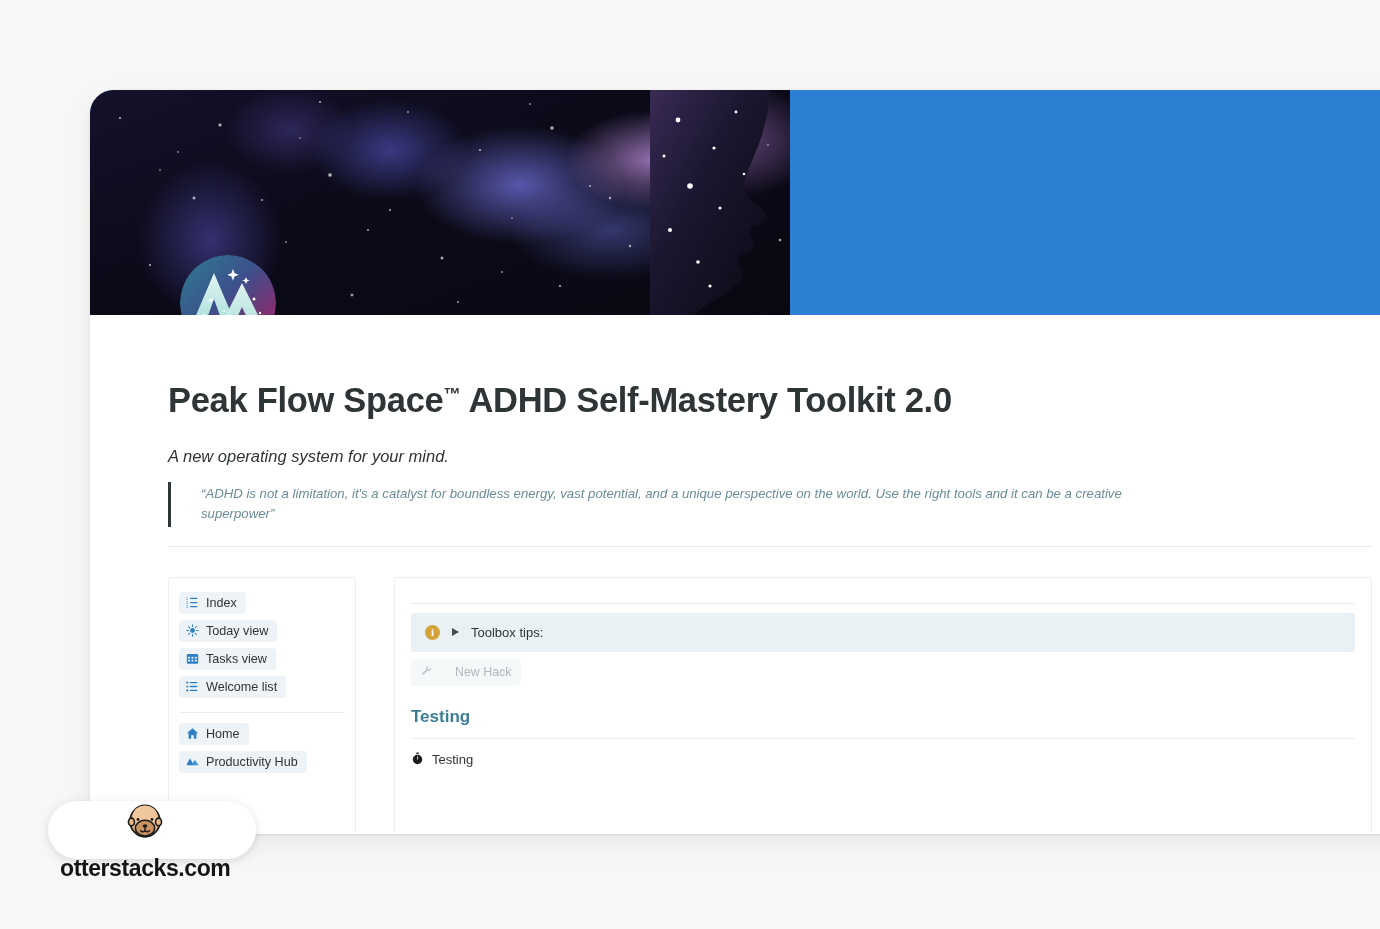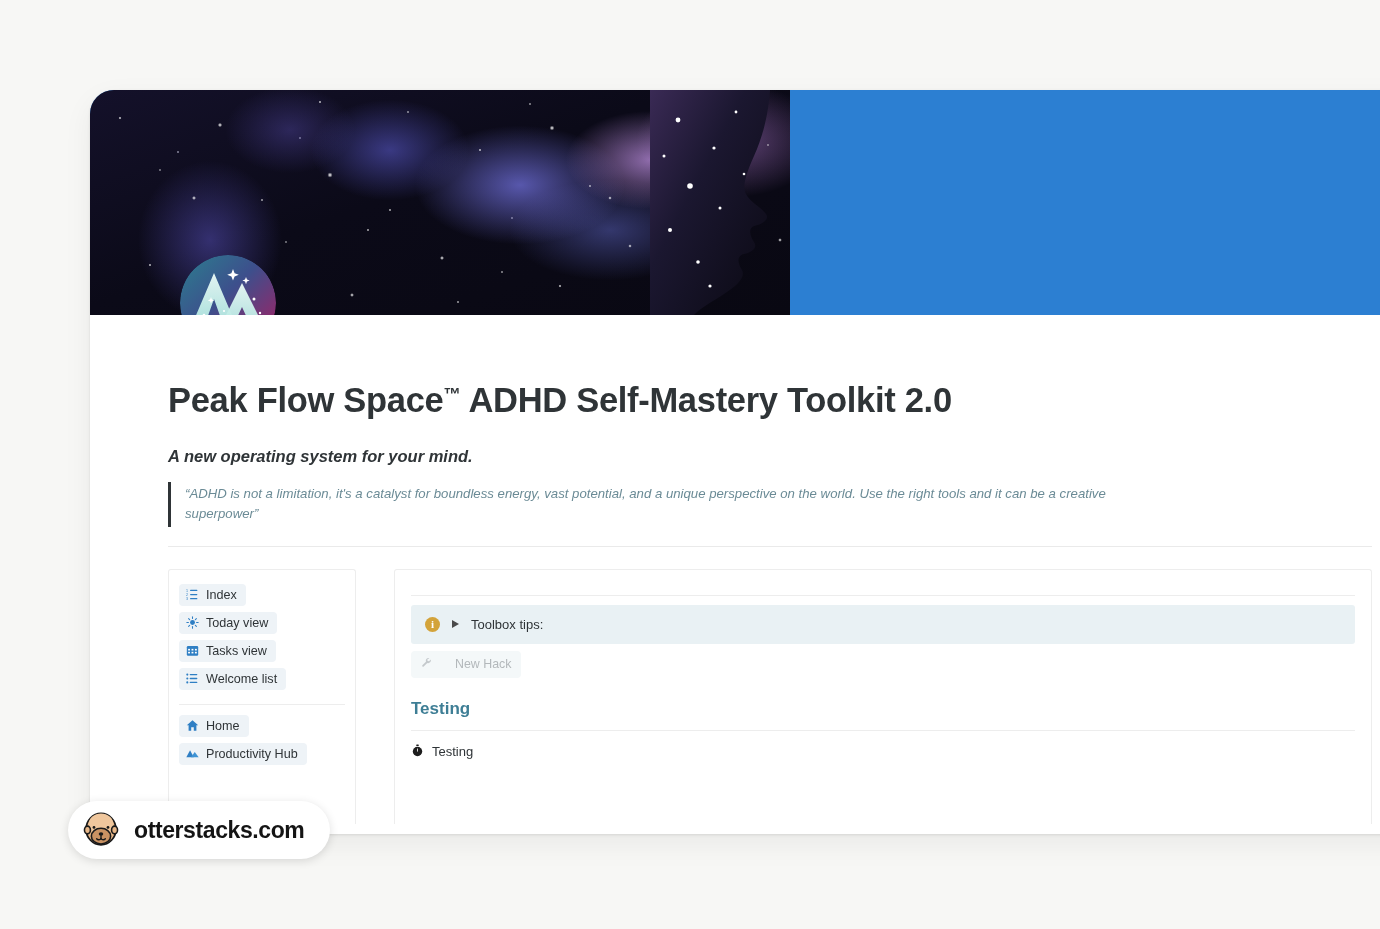--- a/index.html
+++ b/index.html
@@ -121,28 +121,28 @@
     color: #2f3437;
     letter-spacing: -0.3px;
     line-height: 1.15;
   }
   .page-title sup { font-size: 0.5em; vertical-align: super; font-weight: bold; }
 
   .subtitle {
     margin-top: 26px;
     font-size: 16.5px;
     font-style: italic;
-    font-weight: bold;
+    font-weight: normal;
     color: #2f3437;
   }
 
   .quote-block {
     margin-top: 16px;
     border-left: 3px solid #2f3437;
-    padding: 2px 0 2px 14px;
+    padding: 2px 0 2px 30px;
   }
   .quote-block p {
     font-size: 13.2px;
     font-style: italic;
     color: #6b8b96;
     line-height: 1.55;
     max-width: 985px;
   }
 
   .hr-divider {
@@ -176,21 +176,21 @@
   }
   .callout-lead {
     font-weight: bold;
     font-style: italic;
     color: #d99b2c;
   }
   .hand-emoji { font-size: 14px; margin-right: 2px; }
 
   
   .columns {
-    margin-top: 22px;
+    margin-top: 30px;
     display: flex;
     gap: 38px;
     align-items: flex-start;
   }
   .col-left {
     width: 188px;
     flex: 0 0 188px;
     border: 1px solid #ededed;
     border-bottom: none;
     border-radius: 3px 3px 0 0;
@@ -303,31 +303,32 @@
   }
   .toc-line {
     height: 3px;
     border-radius: 2px;
     background: #d9d9d9;
   }
 
   
   .watermark {
     position: absolute;
-    left: 68px;
+    left: 48px;
     top: 801px;
     height: 58px;
     padding: 0 26px 0 12px;
     background: #ffffff;
     border-radius: 29px;
     box-shadow: 0 2px 10px rgba(0,0,0,.13);
     display: flex;
     align-items: center;
     gap: 12px;
     z-index: 20;
+    flex-direction: column;
   }
   .watermark-text {
     font-size: 23px;
     font-weight: bold;
     color: #141414;
     letter-spacing: -0.4px;
   }
   .otter-logo { width: 42px; height: 42px; display: block; flex: 0 0 auto; }
 </style>
 </head>

